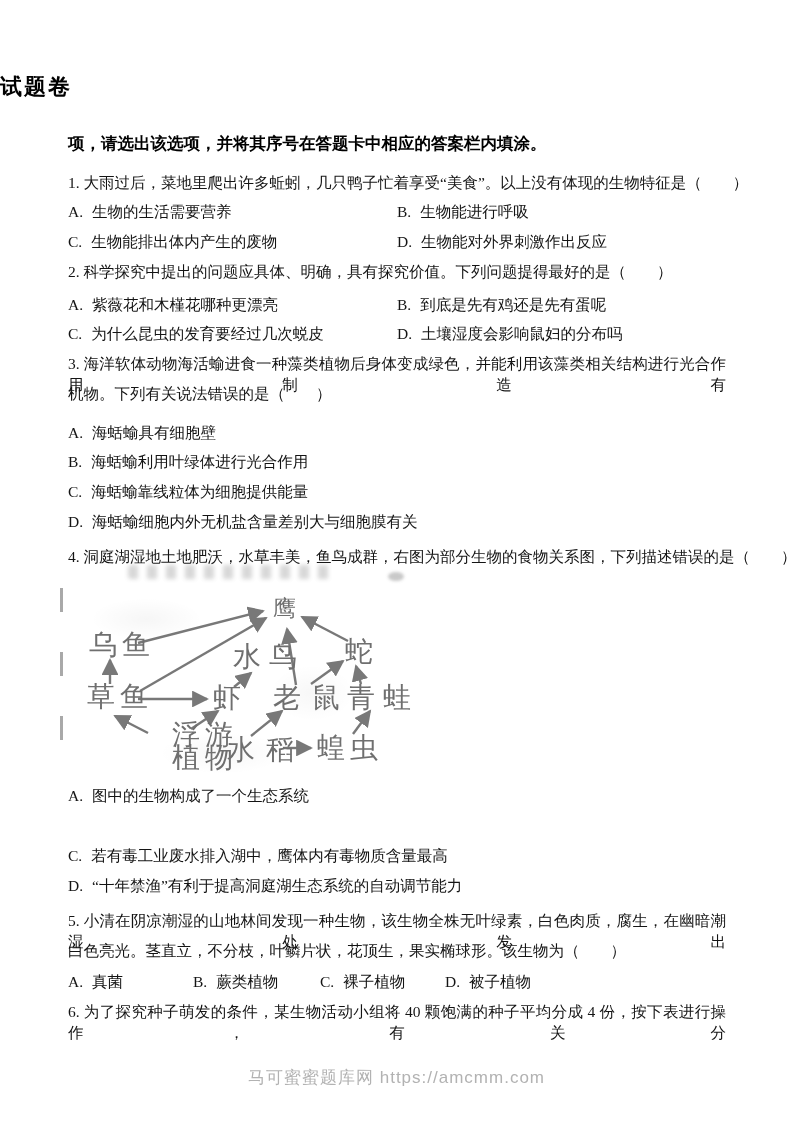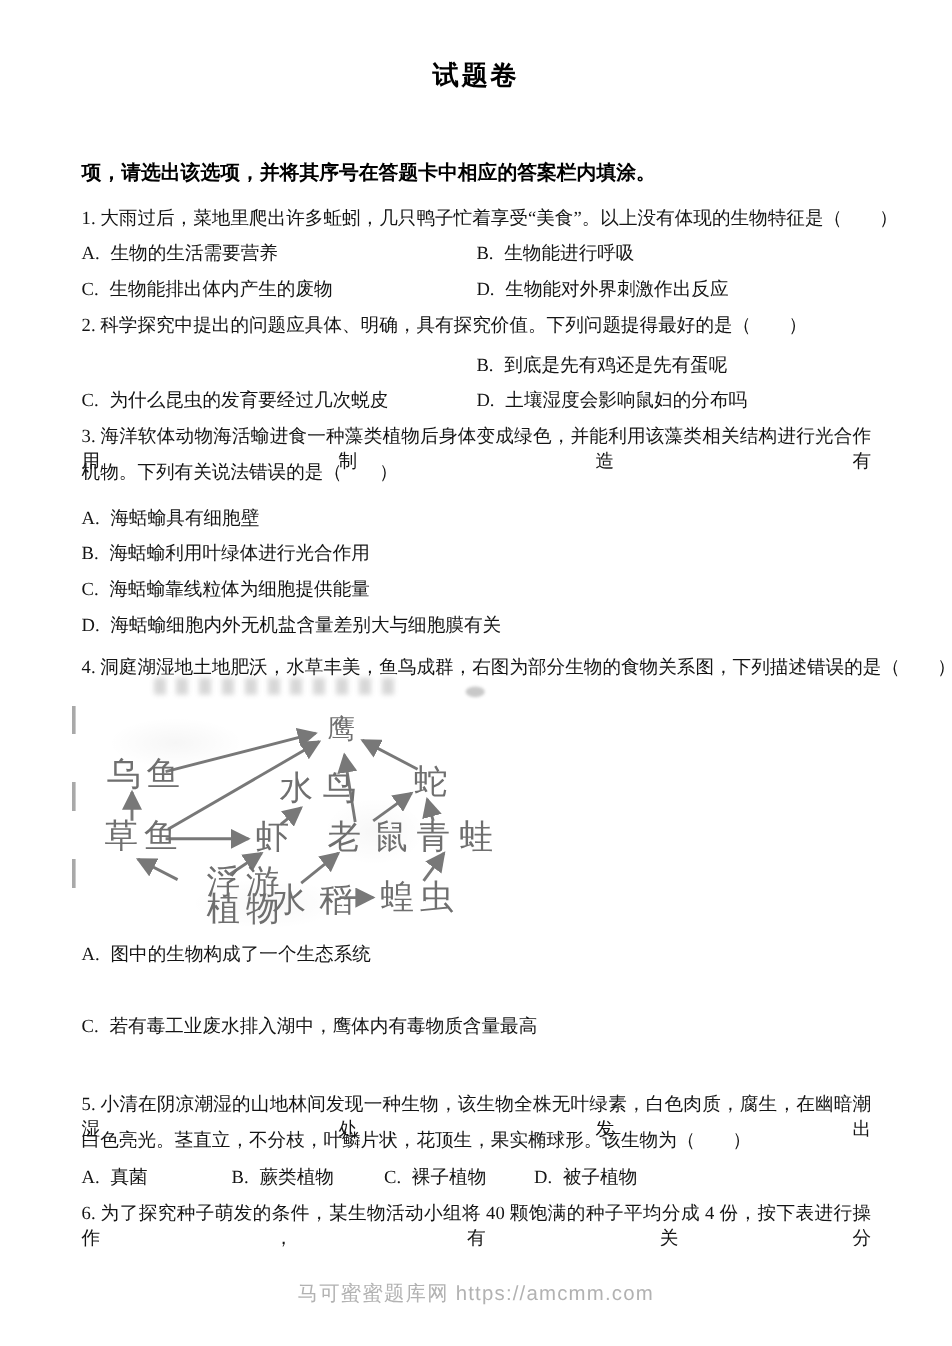--- a/index.html
+++ b/index.html
@@ -3,22 +3,22 @@
 <meta charset="utf-8">
 <style>
   html,body { margin:0; padding:0; background:#ffffff; }
   .page {
     position:relative; width:793px; height:1122px; margin:0 auto;
     background:#ffffff; overflow:hidden;
     font-family:"Liberation Serif","DejaVu Serif",serif;
     color:#141414;
   }
   .doc-title {
-    position:absolute; top:48px; left:0; width:100%;
-    text-align:center; font-size:22px; font-weight:700; color:#000;
+    position:absolute; top:72px; left:0; width:100%;
+    text-align:left; font-size:22px; font-weight:700; color:#000;
     letter-spacing:2px; margin:0;
   }
   .line {
     position:absolute; left:68px; width:658px;
     font-size:15.5px; line-height:21px; white-space:nowrap;
   }
   .wrapline { white-space:normal; }
   .fill { white-space:normal; text-align:justify; text-align-last:justify; }
   .sec { font-weight:700; font-size:16.5px; color:#000; }
   .ok { margin-right:9px; }
@@ -79,20 +79,21 @@
     <span class="opt c1"><span class="ok">A.</span><span class="ot">生物的生活需要营养</span></span>
     <span class="opt c2"><span class="ok">B.</span><span class="ot">生物能进行呼吸</span></span>
   </div>
   <div class="line row" style="top:231px">
     <span class="opt c1"><span class="ok">C.</span><span class="ot">生物能排出体内产生的废物</span></span>
     <span class="opt c2"><span class="ok">D.</span><span class="ot">生物能对外界刺激作出反应</span></span>
   </div>
 
   <div class="line" style="top:261px">2. 科学探究中提出的问题应具体、明确，具有探究价值。下列问题提得最好的是（　　）</div>
   <div class="line row" style="top:294px">
+    <span class="opt c1"><span class="ok">A.</span><span class="ot">紫薇花和木槿花哪种更漂亮</span></span>
     <span class="opt c2"><span class="ok">B.</span><span class="ot">到底是先有鸡还是先有蛋呢</span></span>
   </div>
   <div class="line row" style="top:323px">
     <span class="opt c2"><span class="ok">D.</span><span class="ot">土壤湿度会影响鼠妇的分布吗</span></span>
     <span class="opt c1"><span class="ok">C.</span><span class="ot">为什么昆虫的发育要经过几次蜕皮</span></span>
   </div>
 
   <div class="line fill" style="top:353px">3. 海洋软体动物海活蝓进食一种藻类植物后身体变成绿色，并能利用该藻类相关结构进行光合作用制造有</div>
   <div class="line" style="top:383px">机物。下列有关说法错误的是（　　）</div>
   <div class="line" style="top:422px"><span class="ok">A.</span><span class="ot">海蛞蝓具有细胞壁</span></div>
@@ -141,20 +142,21 @@
     <div class="fw-node fw-plankton" style="left:85px;top:140px">
       <div>浮游</div>
       <div>植物</div>
     </div>
     <div class="fw-node sp-wide" style="left:167px;top:155px">水稻</div>
     <div class="fw-node" style="left:257px;top:153px">蝗虫</div>
   </div>
 
   <div class="line" style="top:785px"><span class="ok">A.</span><span class="ot">图中的生物构成了一个生态系统</span></div>
   <div class="line" style="top:845px"><span class="ok">C.</span><span class="ot">若有毒工业废水排入湖中，鹰体内有毒物质含量最高</span></div>
+  <div class="line" style="top:875px"><span class="ok">D.</span><span class="ot">“十年禁渔”有利于提高洞庭湖生态系统的自动调节能力</span></div>
 
   <div class="line fill" style="top:910px">5. 小清在阴凉潮湿的山地林间发现一种生物，该生物全株无叶绿素，白色肉质，腐生，在幽暗潮湿处发出</div>
   <div class="line" style="top:940px">白色亮光。茎直立，不分枝，叶鳞片状，花顶生，果实椭球形。该生物为（　　）</div>
   <div class="line row" style="top:971px">
     <span class="opt f1"><span class="ok">A.</span><span class="ot">真菌</span></span>
     <span class="opt f2"><span class="ok">B.</span><span class="ot">蕨类植物</span></span>
     <span class="opt f3"><span class="ok">C.</span><span class="ot">裸子植物</span></span>
     <span class="opt f4"><span class="ok">D.</span><span class="ot">被子植物</span></span>
   </div>
 

